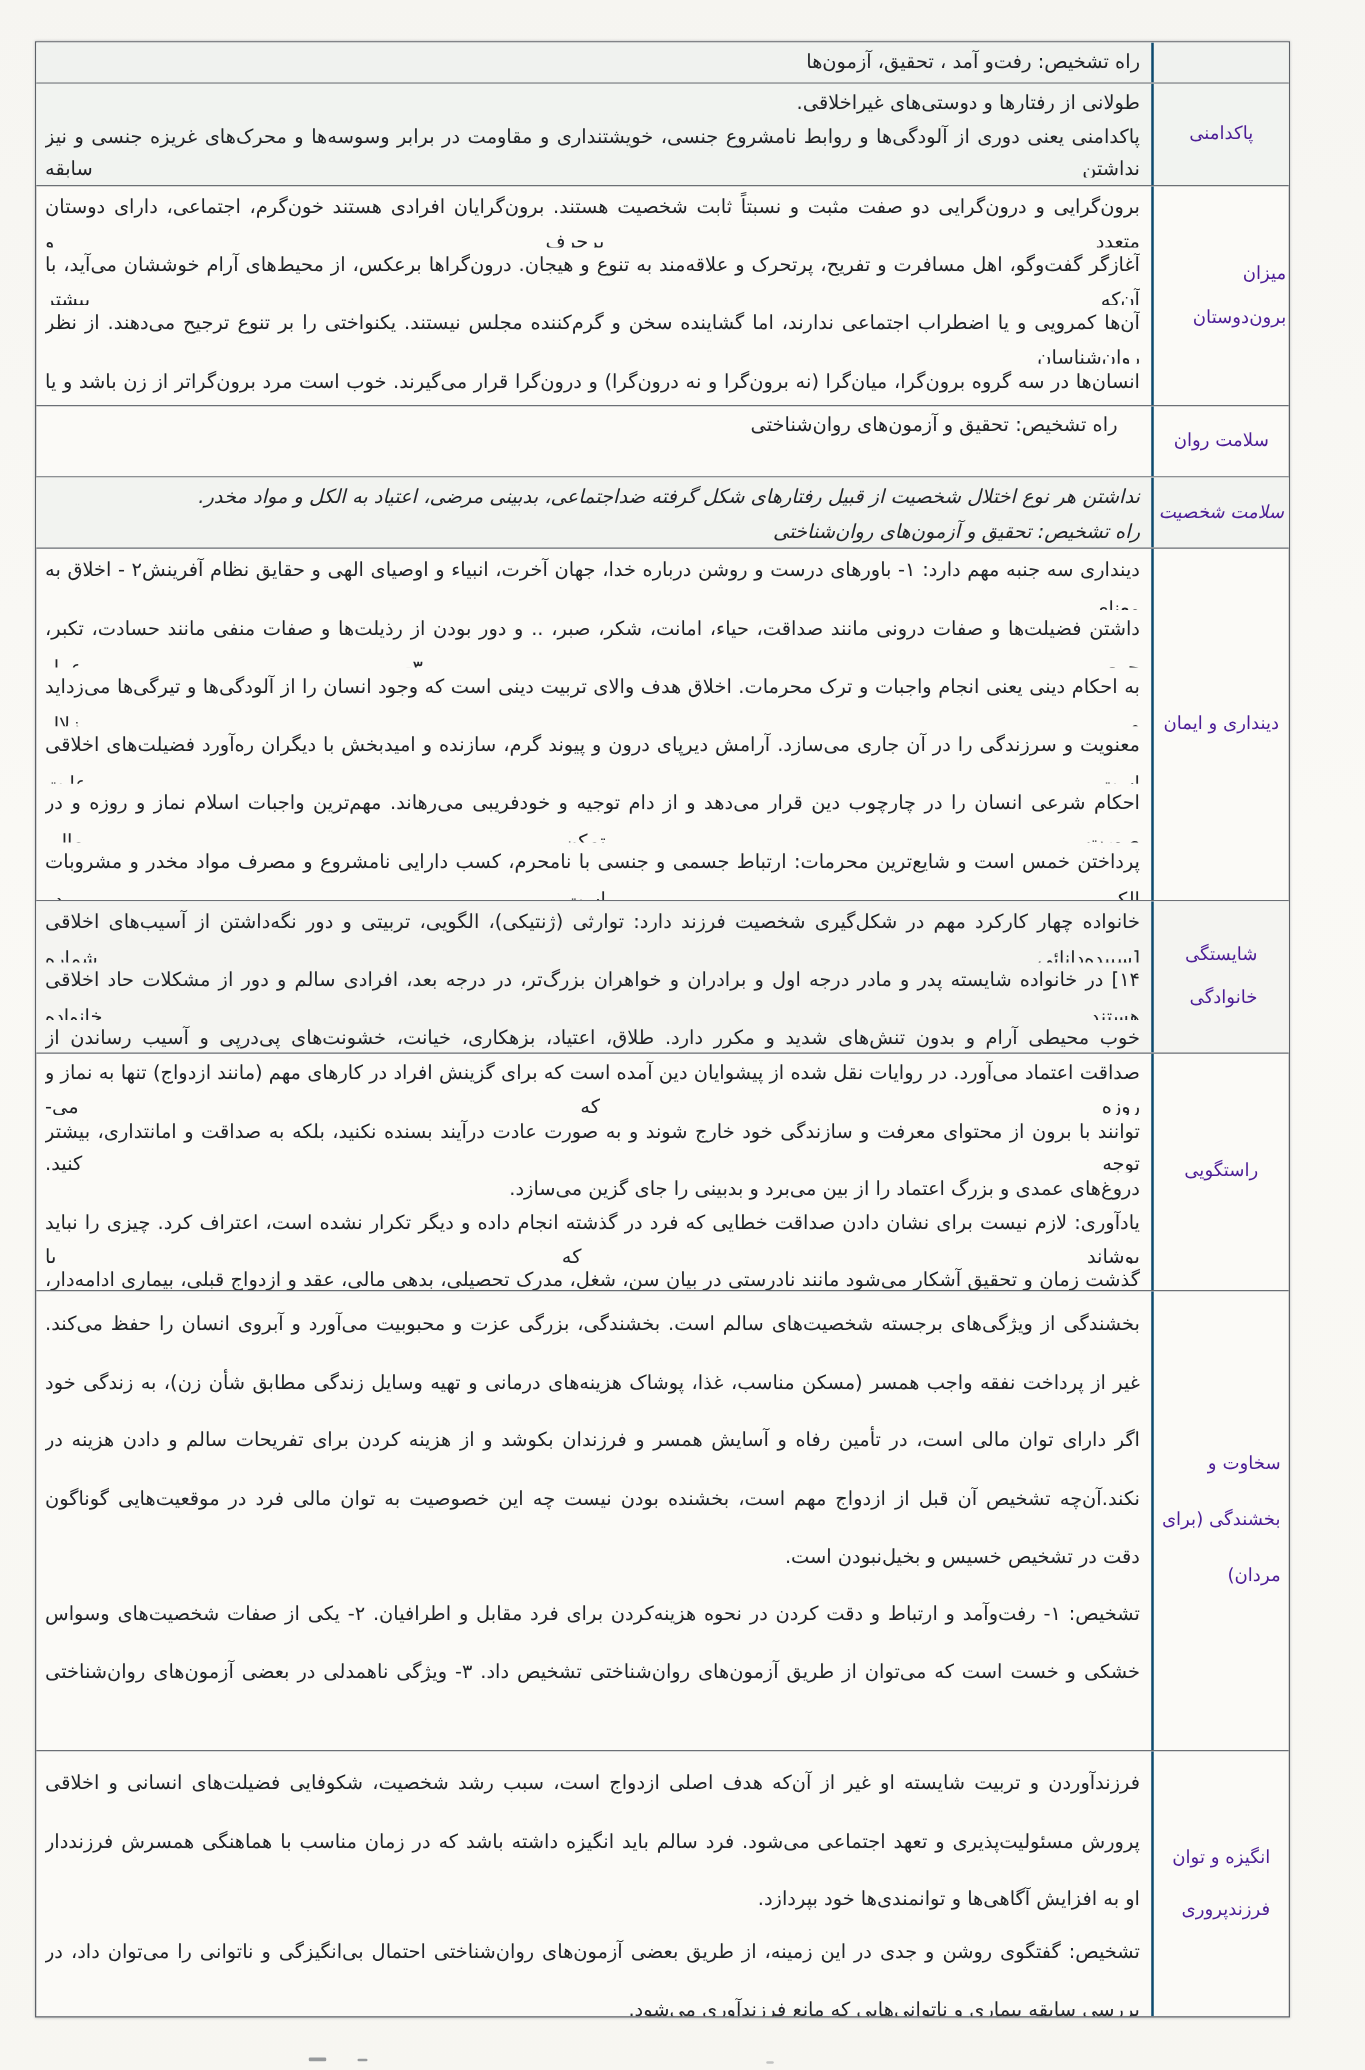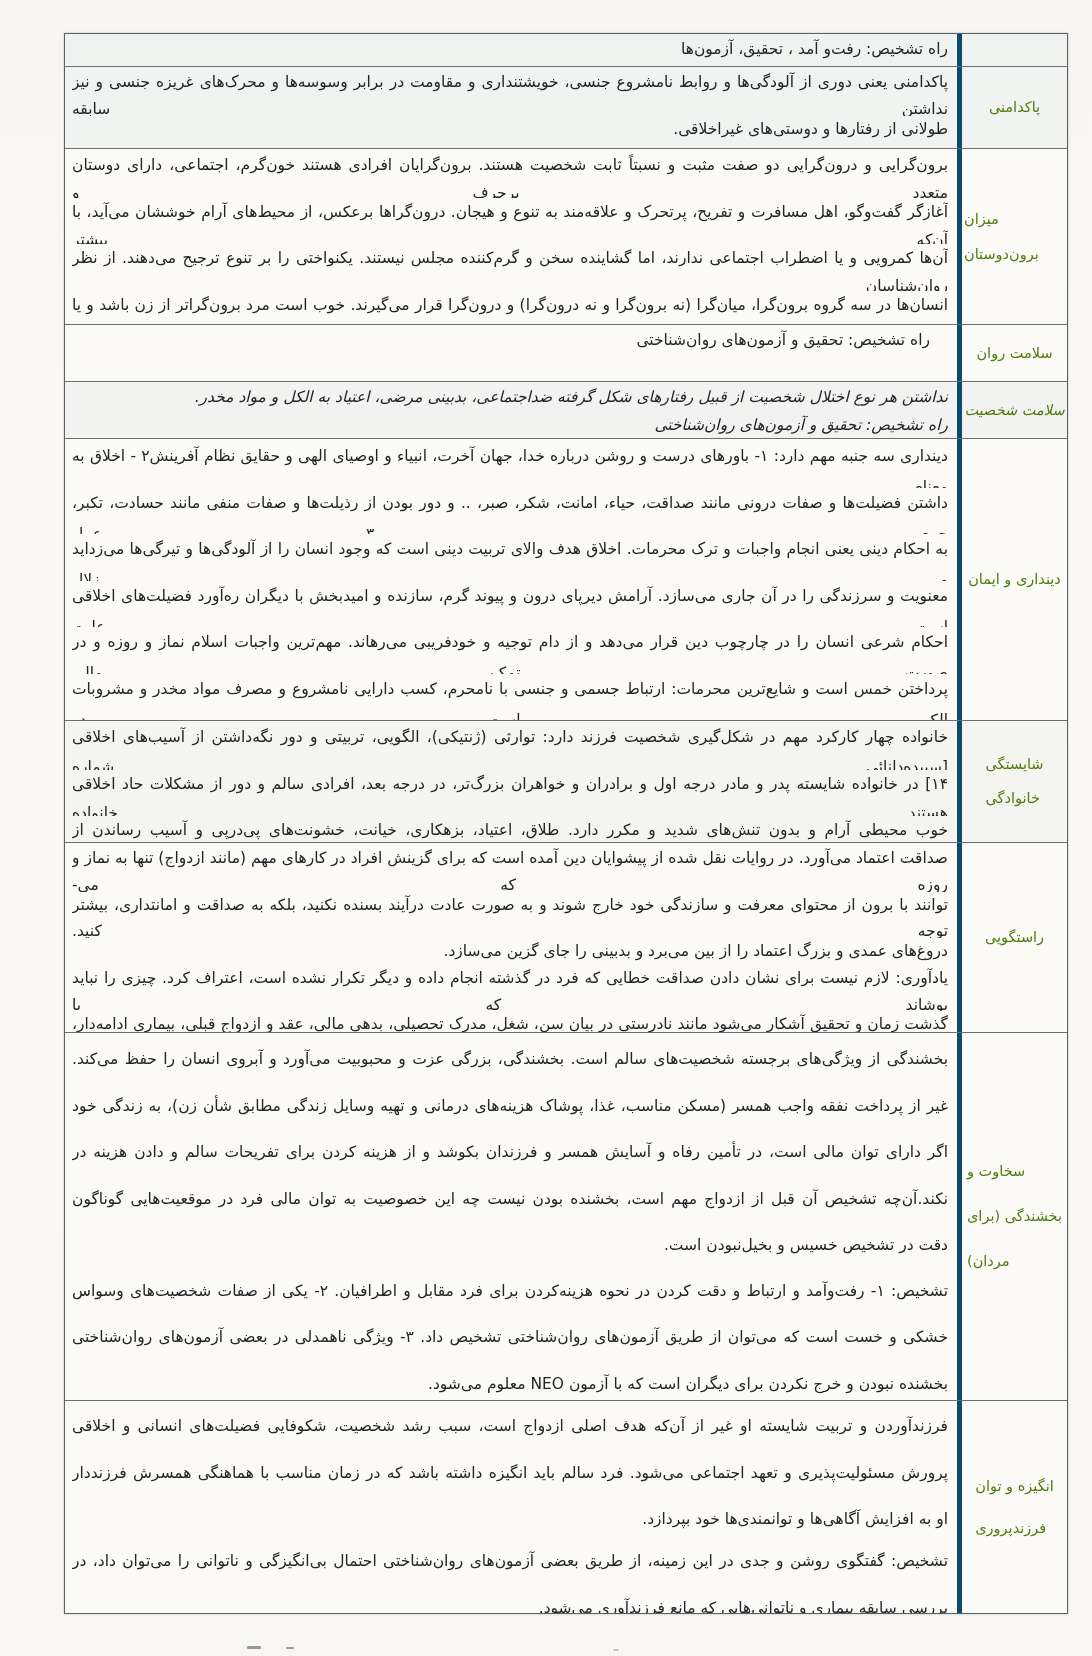--- a/index.html
+++ b/index.html
@@ -14,35 +14,34 @@
     position:absolute;left:0;top:0;width:1092px;height:1656px;
     background:linear-gradient(180deg,#f6f5f1 0%,#faf9f5 40%,#f7f6f1 100%);
   }
   .criteria-table{
     position:absolute;left:28px;top:33px;width:1004px;
     border:1px solid #5d6167;
     box-shadow:0 0 2px rgba(70,80,95,.35);
     background:#fbfaf7;
     direction:rtl;
     box-sizing:border-box;
-    margin-left:36px;
   }
   .row{
     display:flex;
     border-bottom:1px solid #6b6f75;
     box-sizing:border-box;
     overflow:hidden;
   }
   .row:last-child{border-bottom:none;}
   .row-label{
     width:110px;flex:0 0 110px;
-    border-left:5px solid #0c4a6e;
+    border-left:2px solid #0c4a6e;
     display:flex;align-items:center;justify-content:center;
-    text-align:left;
-    font-size:14.5px;color:#4d7c0f;
+    text-align:right;
+    font-size:14.5px;color:#4c1d95;
     white-space:pre-line;
     line-height:2.4em;
     padding:0 2px;
     box-sizing:border-box;
   }
   .row-content{
     flex:1;
     padding:2px 9px 2px 7px;
     box-sizing:border-box;
     color:#222428;
@@ -98,22 +97,22 @@
   <div class="criteria-table">
       <div class="row">
         <div class="row-label"></div>
         <div class="row-content">
           <div class="line">راه تشخیص: رفت‌و آمد ، تحقیق، آزمون‌ها</div>
         </div>
       </div>
       <div class="row">
         <div class="row-label">پاکدامنی</div>
         <div class="row-content">
+          <div class="line">طولانی از رفتارها و دوستی‌های غیراخلاقی.</div>
           <div class="line full">پاکدامنی یعنی دوری از آلودگی‌ها و روابط نامشروع جنسی، خویشتنداری و مقاومت در برابر وسوسه‌ها و محرک‌های غریزه جنسی و نیز نداشتن سابقه</div>
-          <div class="line">طولانی از رفتارها و دوستی‌های غیراخلاقی.</div>
           <div class="line">راه تشخیص: تحقیق</div>
         </div>
       </div>
       <div class="row">
         <div class="row-label">میزان برون‌دوستان</div>
         <div class="row-content">
           <div class="line full">برون‌گرایی و درون‌گرایی دو صفت مثبت و نسبتاً ثابت شخصیت هستند. برون‌گرایان افرادی هستند خون‌گرم، اجتماعی، دارای دوستان متعدد پرحرف و</div>
           <div class="line full">آغازگر گفت‌وگو، اهل مسافرت و تفریح، پرتحرک و علاقه‌مند به تنوع و هیجان. درون‌گراها برعکس، از محیط‌های آرام خوششان می‌آید، با آن‌که بیشتر</div>
           <div class="line full">آن‌ها کمرویی و یا اضطراب اجتماعی ندارند، اما گشاینده سخن و گرم‌کننده مجلس نیستند. یکنواختی را بر تنوع ترجیح می‌دهند. از نظر روان‌شناسان</div>
           <div class="line full">انسان‌ها در سه گروه برون‌گرا، میان‌گرا (نه برون‌گرا و نه درون‌گرا) و درون‌گرا قرار می‌گیرند. خوب است مرد برون‌گراتر از زن باشد و یا اگر زن برون‌گراتر</div>
@@ -168,21 +167,20 @@
 بخشندگی (برای
 مردان)</div>
         <div class="row-content">
           <div class="line full">بخشندگی از ویژگی‌های برجسته شخصیت‌های سالم است. بخشندگی، بزرگی عزت و محبوبیت می‌آورد و آبروی انسان را حفظ می‌کند. مرد وظیفه دارد</div>
           <div class="line full">غیر از پرداخت نفقه واجب همسر (مسکن مناسب، غذا، پوشاک هزینه‌های درمانی و تهیه وسایل زندگی مطابق شأن زن)، به زندگی خود توسعه دهد و</div>
           <div class="line full">اگر دارای توان مالی است، در تأمین رفاه و آسایش همسر و فرزندان بکوشد و از هزینه کردن برای تفریحات سالم و دادن هزینه در مناسبت‌ها دریغ</div>
           <div class="line full">نکند.آن‌چه تشخیص آن قبل از ازدواج مهم است، بخشنده بودن نیست چه این خصوصیت به توان مالی فرد در موقعیت‌هایی گوناگون بستگی دارد بلکه</div>
           <div class="line">دقت در تشخیص خسیس و بخیل‌نبودن است.</div>
           <div class="line full">تشخیص: ۱- رفت‌وآمد و ارتباط و دقت کردن در نحوه هزینه‌کردن برای فرد مقابل و اطرافیان. ۲- یکی از صفات شخصیت‌های وسواس جبری ناخن-</div>
           <div class="line full">خشکی و خست است که می‌توان از طریق آزمون‌های روان‌شناختی تشخیص داد. ۳-  ویژگی ناهمدلی در بعضی آزمون‌های روان‌شناختی همراه با</div>
-          <div class="line">بخشنده نبودن و خرج نکردن برای دیگران است که با آزمون NEO معلوم می‌شود.</div>
         </div>
       </div>
       <div class="row">
         <div class="row-label">انگیزه و توان
 فرزندپروری</div>
         <div class="row-content">
           <div class="line full">فرزندآوردن و تربیت شایسته او غیر از آن‌که هدف اصلی ازدواج است، سبب رشد شخصیت، شکوفایی فضیلت‌های انسانی و اخلاقی افزایش سلامت روان و</div>
           <div class="line full">پرورش مسئولیت‌پذیری و تعهد اجتماعی می‌شود. فرد سالم باید انگیزه داشته باشد که در زمان مناسب با هماهنگی همسرش فرزنددار شود و برای تربیت</div>
           <div class="line">او به افزایش آگاهی‌ها و توانمندی‌ها خود بپردازد.</div>
           <div class="line full">تشخیص: گفتگوی روشن و جدی در این زمینه، از طریق بعضی آزمون‌های روان‌شناختی احتمال بی‌انگیزگی و ناتوانی را می‌توان داد، در صورت لزوم</div>

